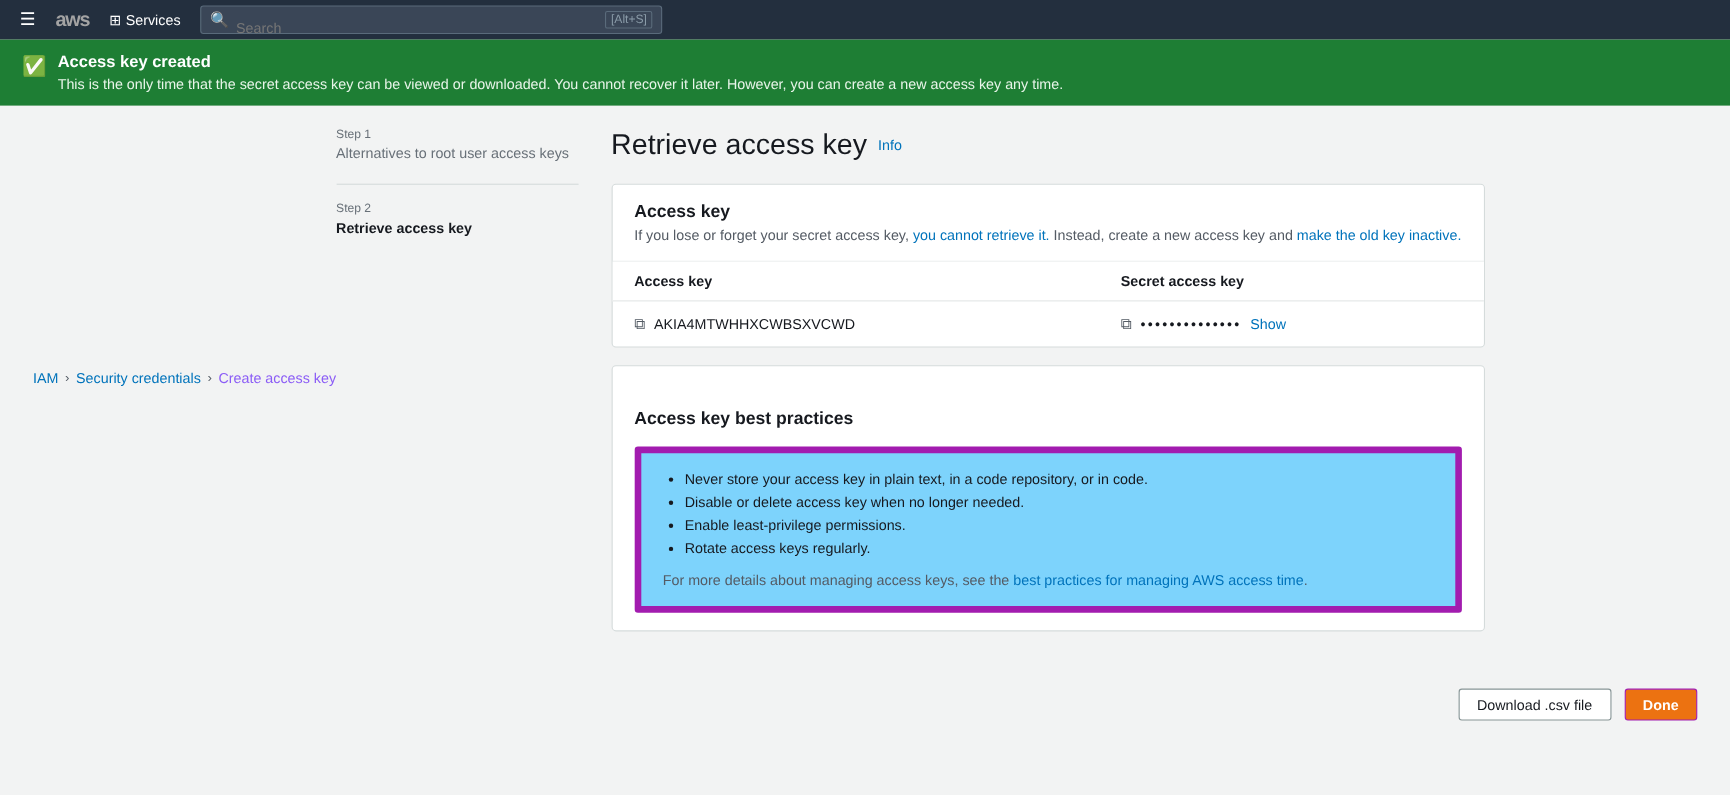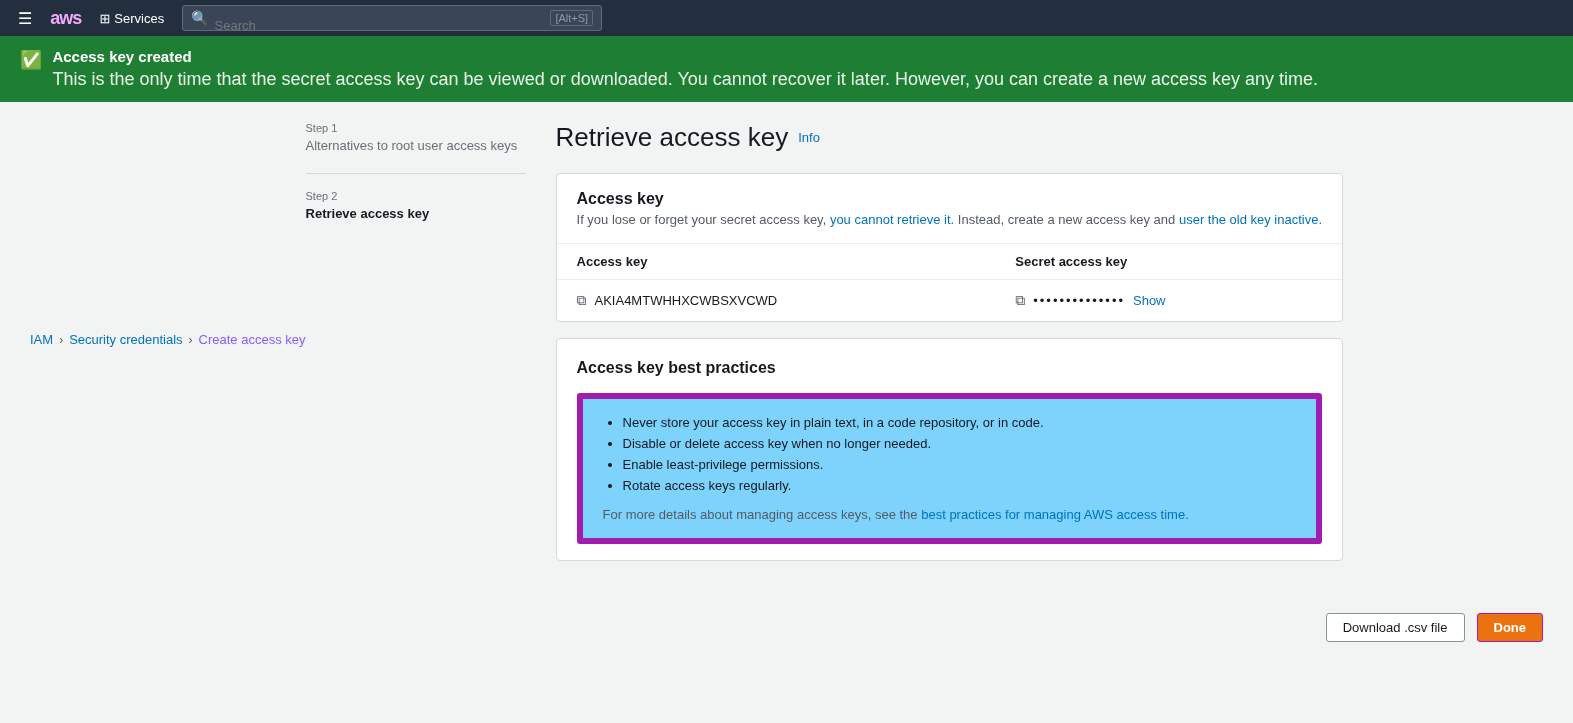--- a/index.html
+++ b/index.html
@@ -13,21 +13,21 @@
       align-items: center;
       padding: 0 12px;
       gap: 12px;
     }
     .aws-logo {
       display: flex;
       align-items: center;
       gap: 4px;
     }
     .aws-logo-text {
-      color: #f0abfc;
+      color: #a3a3a3;
       font-weight: bold;
       font-size: 18px;
       letter-spacing: -1px;
     }
     .nav-services-btn {
       background: none;
       border: none;
       color: #fff;
       font-size: 13px;
       cursor: pointer;
@@ -85,21 +85,21 @@
       font-size: 18px;
       margin-top: 1px;
       flex-shrink: 0;
     }
     .banner-title {
       font-weight: bold;
       font-size: 15px;
       margin-bottom: 4px;
     }
     .banner-text {
-      font-size: 18px;
+      font-size: 13px;
       color: #e8f5e9;
     }
 
     
     .page-container {
       display: flex;
       flex-direction: row;
       padding: 20px 30px;
     }
 
@@ -252,20 +252,21 @@
     .best-practices-card {
       background: #fff;
       border: 1px solid #d5dbdb;
       border-radius: 4px;
       padding: 20px 20px 16px;
     }
     .best-practices-title {
       font-size: 16px;
       font-weight: bold;
       margin-bottom: 16px;
+      margin-top: 19px;
     }
     .best-practices-inner {
       background: #7dd3fc;
       border: 6px solid #a21caf;
       border-radius: 3px;
       padding: 16px 20px;
     }
     .best-practices-list {
       list-style: disc;
       padding-left: 20px;
@@ -369,21 +370,21 @@
 
       <div class="page-header">
         <h1 class="page-title">Retrieve access key</h1>
         <a href="#" class="info-link">Info</a>
       </div>
 
       <div class="card">
         <div class="card-header">
           <div class="card-header-title">Access key</div>
           <div class="card-header-desc">
-            If you lose or forget your secret access key, <a href="#">you cannot retrieve it.</a> Instead, create a new access key and <a href="#">user the old key inactive.</a>
+            If you lose or forget your secret access key, <a href="#">you cannot retrieve it.</a> Instead, create a new access key and <a href="#">make the old key inactive.</a>
           </div>
         </div>
         <table class="access-key-table">
           <thead>
             <tr>
               <th>Access key</th>
               <th>Secret access key</th>
             </tr>
           </thead>
           <tbody>

